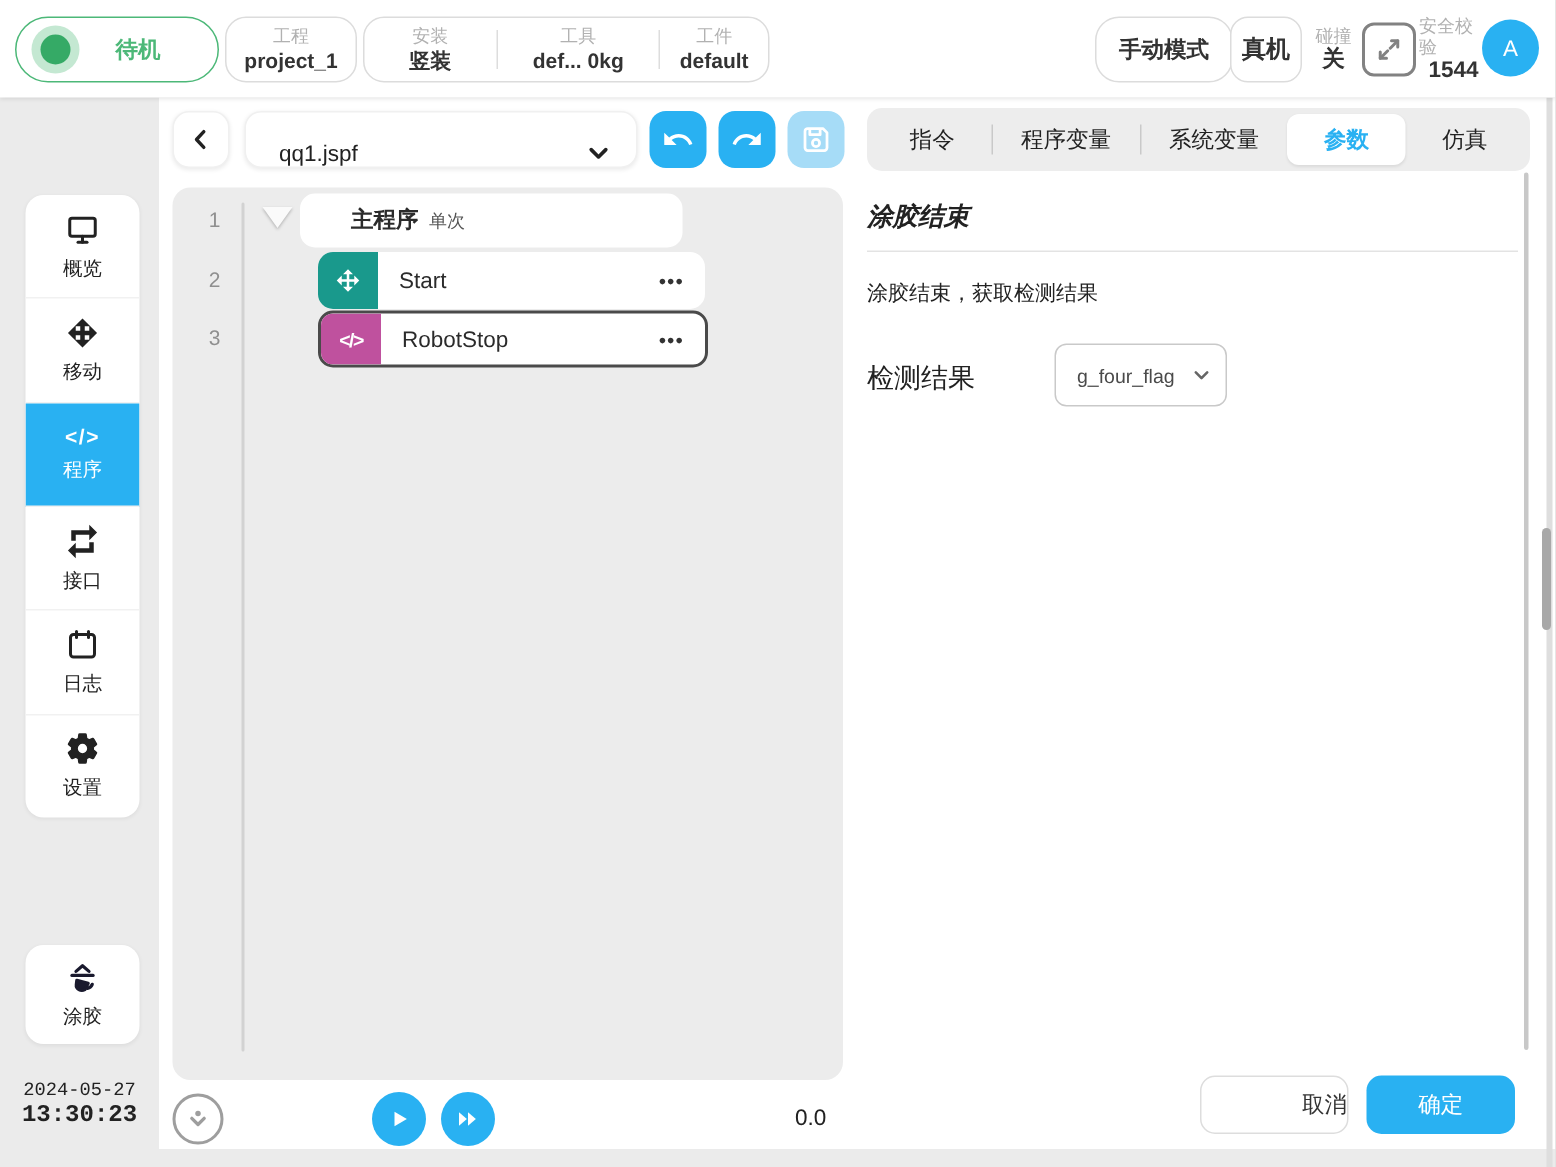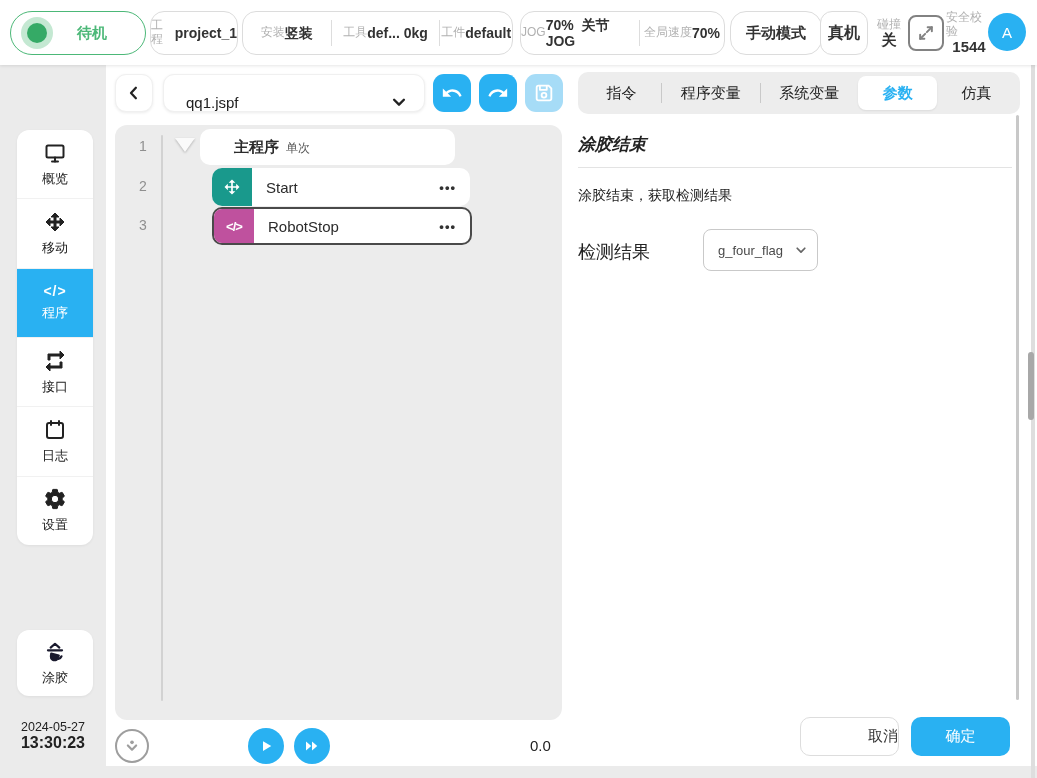--- a/index.html
+++ b/index.html
@@ -7,21 +7,21 @@
   body { font-family:"Liberation Sans","DejaVu Sans",sans-serif; }
   #app {
     position:relative; width:1037px; height:778px; background:#ebebeb;
     overflow:hidden; margin:0 auto;
   }
   
   .topbar { position:absolute; left:0; top:0; width:1037px; height:65px;
     background:#ffffff; box-shadow:0 1px 3px rgba(0,0,0,.10); z-index:5; }
   .pill { position:absolute; top:11px; height:44px; border:1px solid #dcdcdc;
     border-radius:14px; background:#fff; display:flex; align-items:center; justify-content:center; }
-  .two-line { display:flex; align-items:center; justify-content:center; line-height:1.15; }
+  .two-line { display:flex; flex-direction:column; align-items:center; justify-content:center; line-height:1.15; }
   .lab { font-size:12px; color:#b1b1b1; }
   .val { font-size:14px; color:#333; font-weight:bold; }
   .vsep { width:1px; height:26px; background:#ddd; }
   .status-pill { left:10px; width:136px; border:1.5px solid #4cb878; border-radius:22px;
     display:flex; align-items:center; padding-left:10px; }
   .status-dot-halo { width:32px; height:32px; border-radius:50%; background:rgba(86,188,126,.35);
     display:flex; align-items:center; justify-content:center; }
   .status-dot { width:20px; height:20px; border-radius:50%; background:#35aa66; }
   .status-text { flex:1; text-align:center; color:#4cb878; font-size:15px; font-weight:bold; padding-right:14px; }
   .manual-pill { left:730px; width:92px; font-size:15px; font-weight:bold; color:#333; border-radius:16px; }
@@ -41,21 +41,21 @@
   .navitem { flex:1; display:flex; flex-direction:column; align-items:center; justify-content:center;
     gap:5px; color:#222; font-size:13px; border-bottom:1px solid #f1f1f1; cursor:pointer; }
   .navitem:last-child { border-bottom:none; }
   .navitem svg { stroke:#222; }
   .navitem.active { background:#29b1f2; color:#fff; }
   .navitem .codeicon { font-size:14px; font-weight:bold; letter-spacing:1px; }
   .gluecard { position:absolute; left:17px; top:565px; width:76px; height:66px; background:#fff;
     border-radius:12px; box-shadow:0 1px 3px rgba(0,0,0,.06);
     display:flex; flex-direction:column; align-items:center; justify-content:center; gap:3px;
     font-size:13px; color:#222; cursor:pointer; }
-  .datebox { position:absolute; left:0; top:655px; width:106px; text-align:center; color:#222; }
+  .datebox { position:absolute; left:0; top:655px; width:106px; text-align:center; color:#222;font-family:Liberation Mono, monospace; }
   .dateline { font-size:12.5px; }
   .timeline { font-size:16px; font-weight:bold; }
   
   .mainpanel { position:absolute; left:106px; top:65px; width:931px; height:701px; background:#fff; }
   .iconbtn { position:absolute; width:38px; height:38px; border-radius:11px;
     display:flex; align-items:center; justify-content:center; border:none; cursor:pointer; }
   .back-btn { left:9px; top:9px; background:#fff; border:1px solid #f0f0f0; box-shadow:0 1px 3px rgba(0,0,0,.08); }
   .file-select { position:absolute; left:57px; top:9px; width:262px; height:38px; background:#fff;
     border:1px solid #f0f0f0; border-radius:11px; box-shadow:0 1px 3px rgba(0,0,0,.08);
     display:flex; align-items:flex-end; padding:0 16px 0 22px; cursor:pointer; }
@@ -146,31 +146,20 @@
         <span class="lab">工具</span>
         <span class="val">def... 0kg</span>
       </div>
       <div class="vsep"></div>
       <div class="two-line" style="width:72px;">
         <span class="lab">工件</span>
         <span class="val">default</span>
       </div>
     </div>
 
-    <div class="pill" style="left:520px; width:205px;">
-      <div class="two-line" style="width:118px;">
-        <span class="lab">JOG</span>
-        <span class="val"><span>70%</span>&nbsp;&nbsp;<span>关节JOG</span></span>
-      </div>
-      <div class="vsep"></div>
-      <div class="two-line" style="width:84px;">
-        <span class="lab">全局速度</span>
-        <span class="val">70%</span>
-      </div>
-    </div>
 
     <div class="pill manual-pill">手动模式</div>
     <div class="pill real-pill">真机</div>
 
     <div class="plain-二行" style="left:872px; width:34px;">
       <span class="lab">碰撞</span>
       <span class="val" style="font-size:15px;">关</span>
     </div>
 
     <div class="expand-btn">

